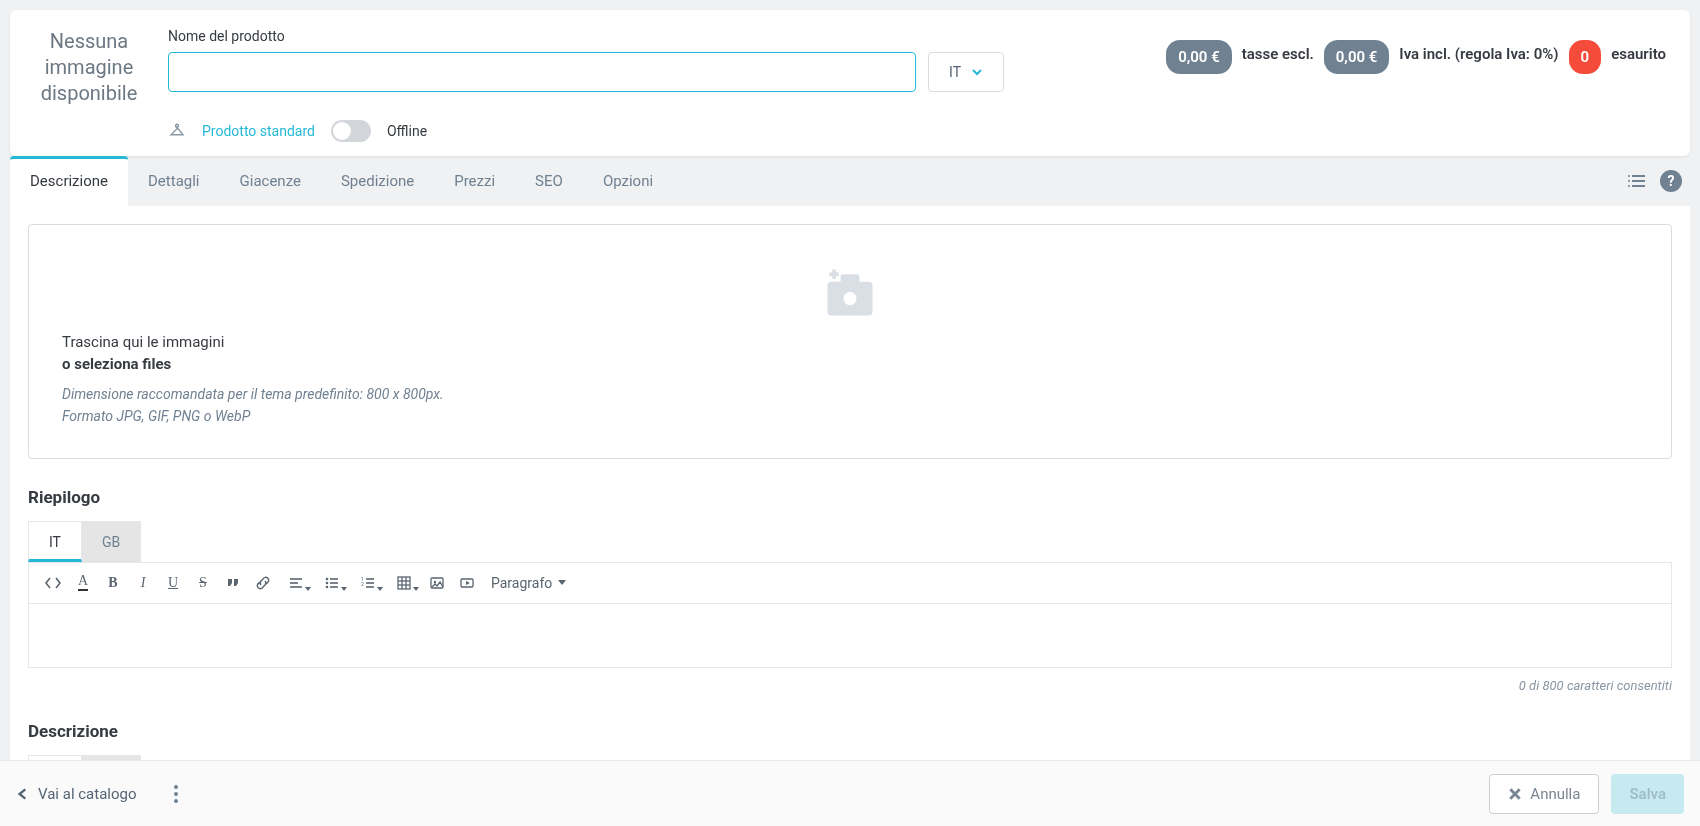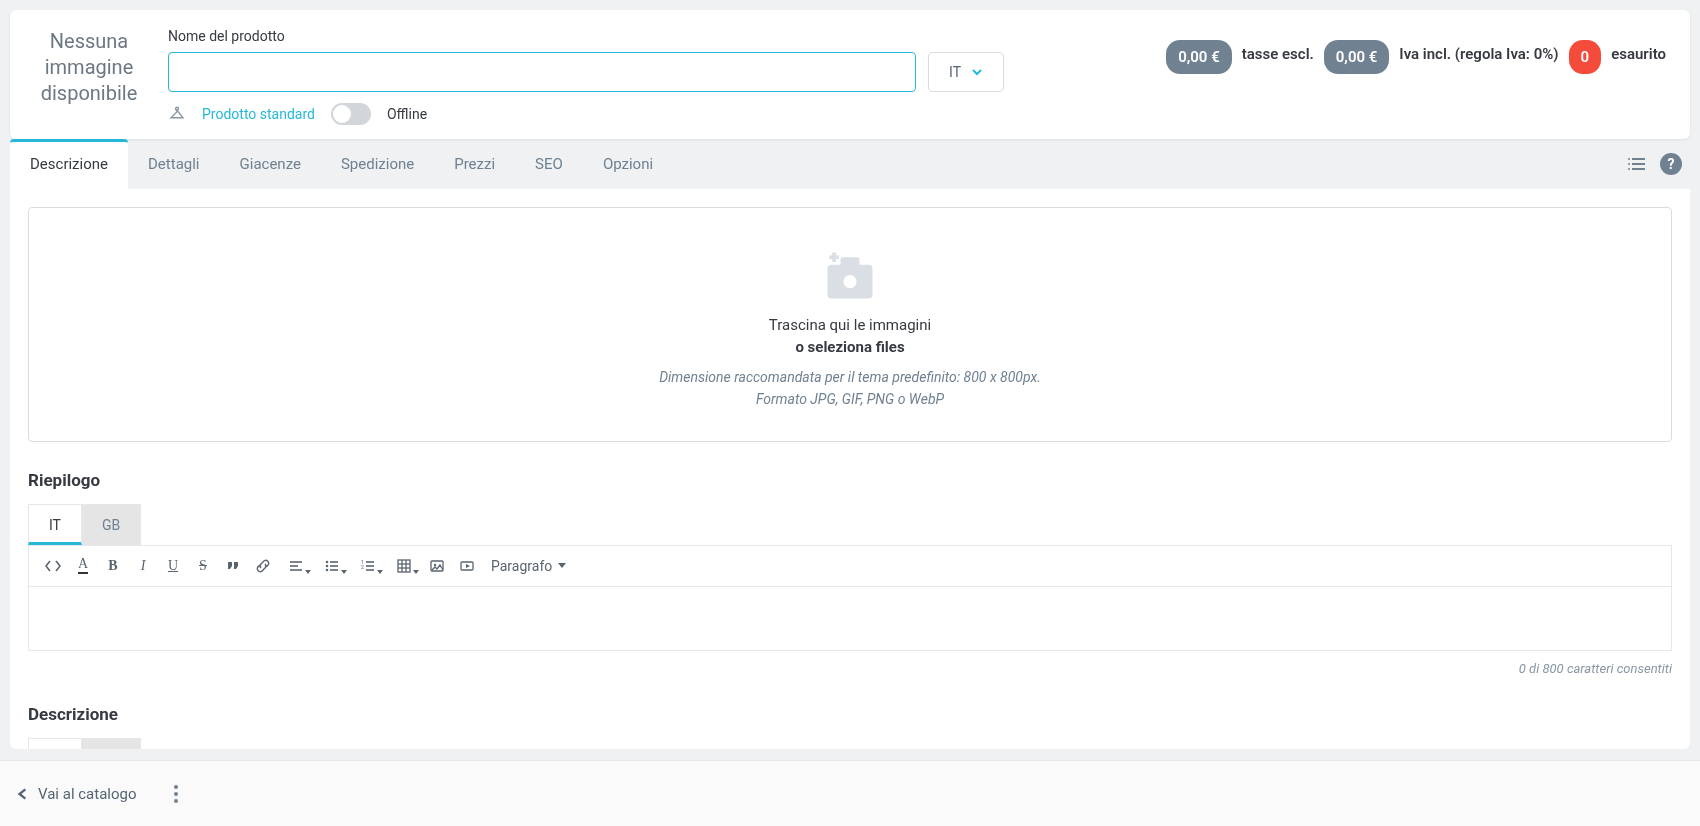--- a/index.html
+++ b/index.html
@@ -54,21 +54,21 @@
   border-radius: 4px;
   background: #fff;
   display: flex;
   align-items: center;
   justify-content: center;
   gap: 10px;
   color: #556575;
   cursor: pointer;
 }
 .chev-down { width: 12px; height: 12px; fill: none; stroke: #25b9d7; stroke-width: 2; }
-.type-row { display: flex; gap: 16px; align-items: center; margin-top: 11px; }
+.type-row { display: flex; gap: 16px; align-items: center; margin-top: 28px; }
 .type-link { color: #25b9d7; text-decoration: none; display: flex; align-items: center; gap: 6px; font-size: 14px; }
 .icon-hanger { width: 18px; height: 18px; stroke: #8a97a3; fill: none; stroke-width: 1.8; }
 .toggle {
   width: 40px; height: 22px; background: #d2d6da; border-radius: 11px; position: relative; cursor: pointer;
 }
 .toggle::after {
   content: ""; position: absolute; left: 2px; top: 2px; width: 18px; height: 18px;
   background: #fff; border-radius: 50%;
 }
 .offline-label { color: #363a41; font-size: 14px; }
@@ -138,22 +138,22 @@
   background: #fff;
   margin: 0 10px;
   padding: 18px;
   border-radius: 0 0 6px 6px;
   height: 560px;
   overflow: hidden;
 }
 .dropzone {
   border: 1px solid #d9dde2;
   border-radius: 4px;
-  padding: 40px 24px 30px;
-  text-align: center;
+  padding: 40px 33px 30px;
+  text-align: left;
 }
 .camera-icon { width: 60px; height: 56px; margin: 0 auto 12px; display:block; }
 .drop-text1 { color: #363a41; font-size: 15px; margin-bottom: 4px; }
 .drop-text2 { color: #363a41; font-size: 15px; font-weight: 700; margin-bottom: 10px; }
 .drop-hint { color: #708192; font-style: italic; font-size: 14px; line-height: 1.6; }
 
 .section-title {
   font-size: 17px;
   font-weight: 700;
   color: #363a41;
@@ -430,13 +430,25 @@
     <svg class="chev-left" viewBox="0 0 12 12">
         <polyline points="8,2 3,6 8,10"></polyline>
       </svg>
     <span>Vai al catalogo</span>
   </div>
   <div class="kebab">
     <span></span>
       <span></span>
       <span></span>
   </div>
+  <div class="footer-right">
+    <div class="btn btn-outline">
+      <svg viewBox="0 0 12 12">
+          <line x1="2" y1="2" x2="10" y2="10"></line>
+          <line x1="10" y1="2" x2="2" y2="10"></line>
+        </svg>
+      <span>Annulla</span>
+    </div>
+    <div class="btn btn-primary">
+      <span>Salva</span>
+    </div>
+  </div>
 </div>
 
 </body></html>

